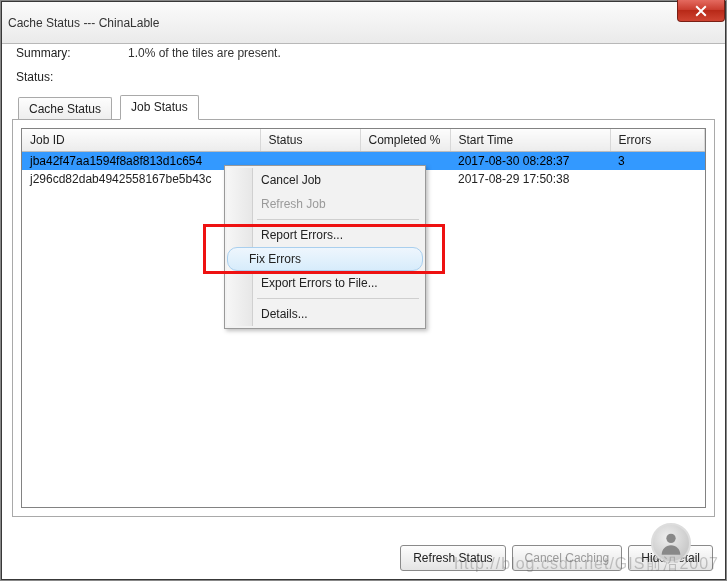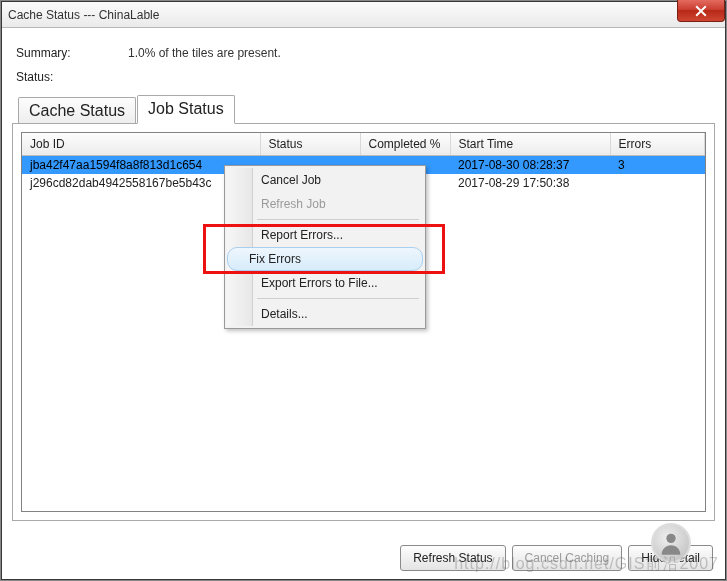--- a/index.html
+++ b/index.html
@@ -14,21 +14,21 @@
 }
 .window {
   background: #fff;
   border: 1px solid #383838;
   width: 725px;
   height: 579px;
   margin: 1px;
   position: relative;
 }
 .titlebar {
-  height: 26px;
+  height: 42px;
   background: linear-gradient(#fbfbfb, #eaeaea);
   border-bottom: 1px solid #b8b8b8;
   display: flex;
   align-items: center;
   padding: 0 6px;
   position: relative;
 }
 .title-text { color: #333; font-size: 12px; }
 .close-btn {
   position: absolute;
@@ -63,26 +63,26 @@
 .tabs-wrap {
   margin-top: 10px;
   position: relative;
 }
 .tab-row { display: flex; padding-left: 6px; }
 .tab {
   padding: 4px 10px 5px 10px;
   border: 1px solid #a9a9a9;
   border-bottom: none;
   background: linear-gradient(#fdfdfd,#ececec);
-  font-size: 16px;
+  font-size: 12px;
   cursor: pointer;
   border-radius: 2px 2px 0 0;
   position: relative;
   color: #222;
-  margin-right: 1px;
+  margin-right: 8px;
 }
 .tab.inactive { top: 3px; }
 .tab.active {
   background: #fff;
   z-index: 3;
   border-bottom: 1px solid #fff;
   top: 1px;
 }
 .tab-panel {
   border: 1px solid #a9a9a9;

